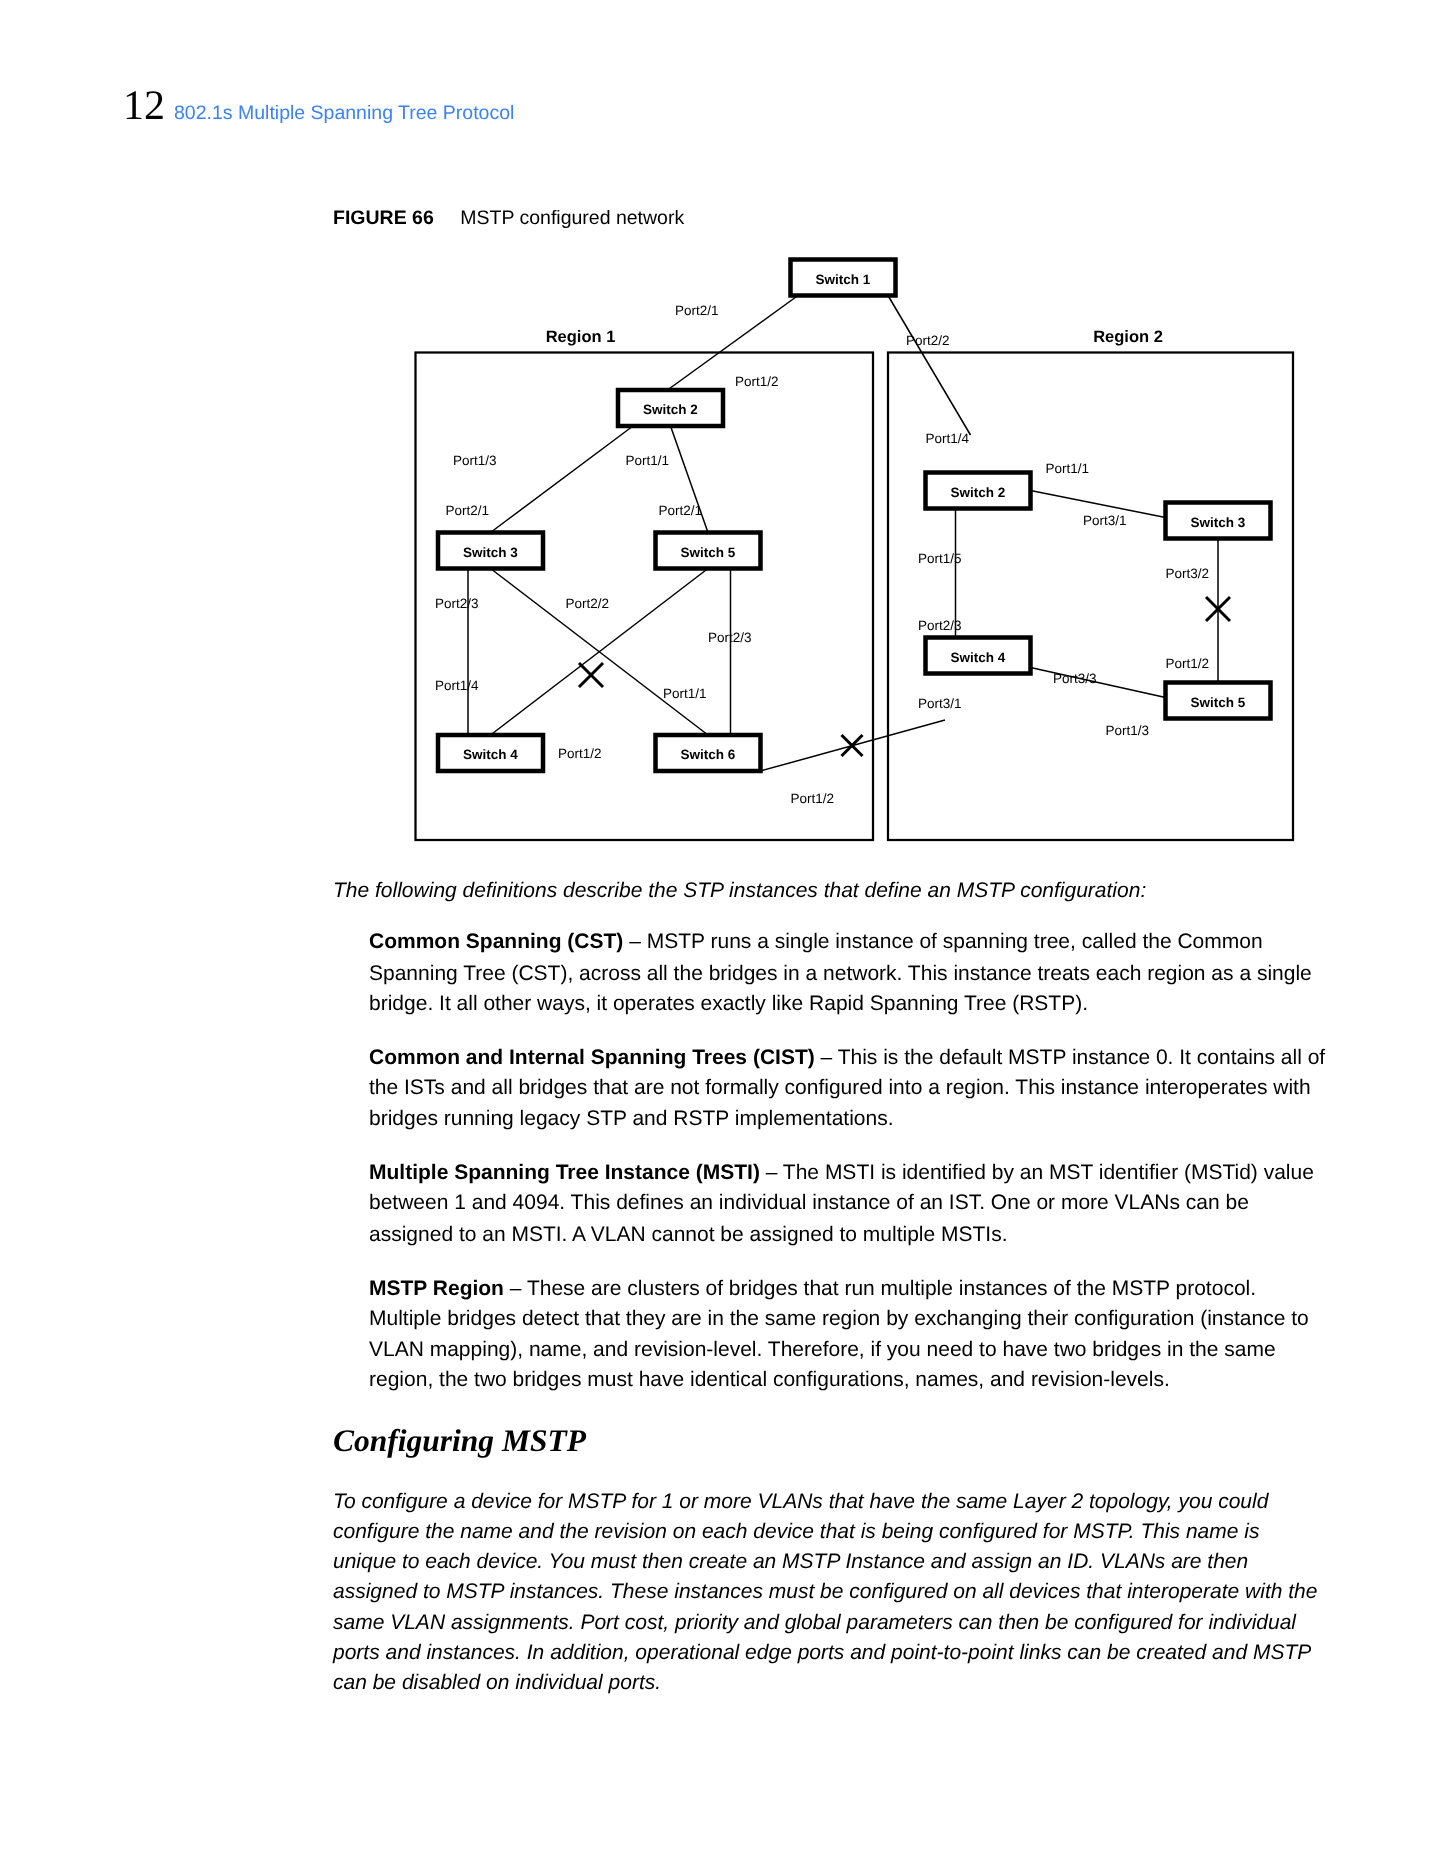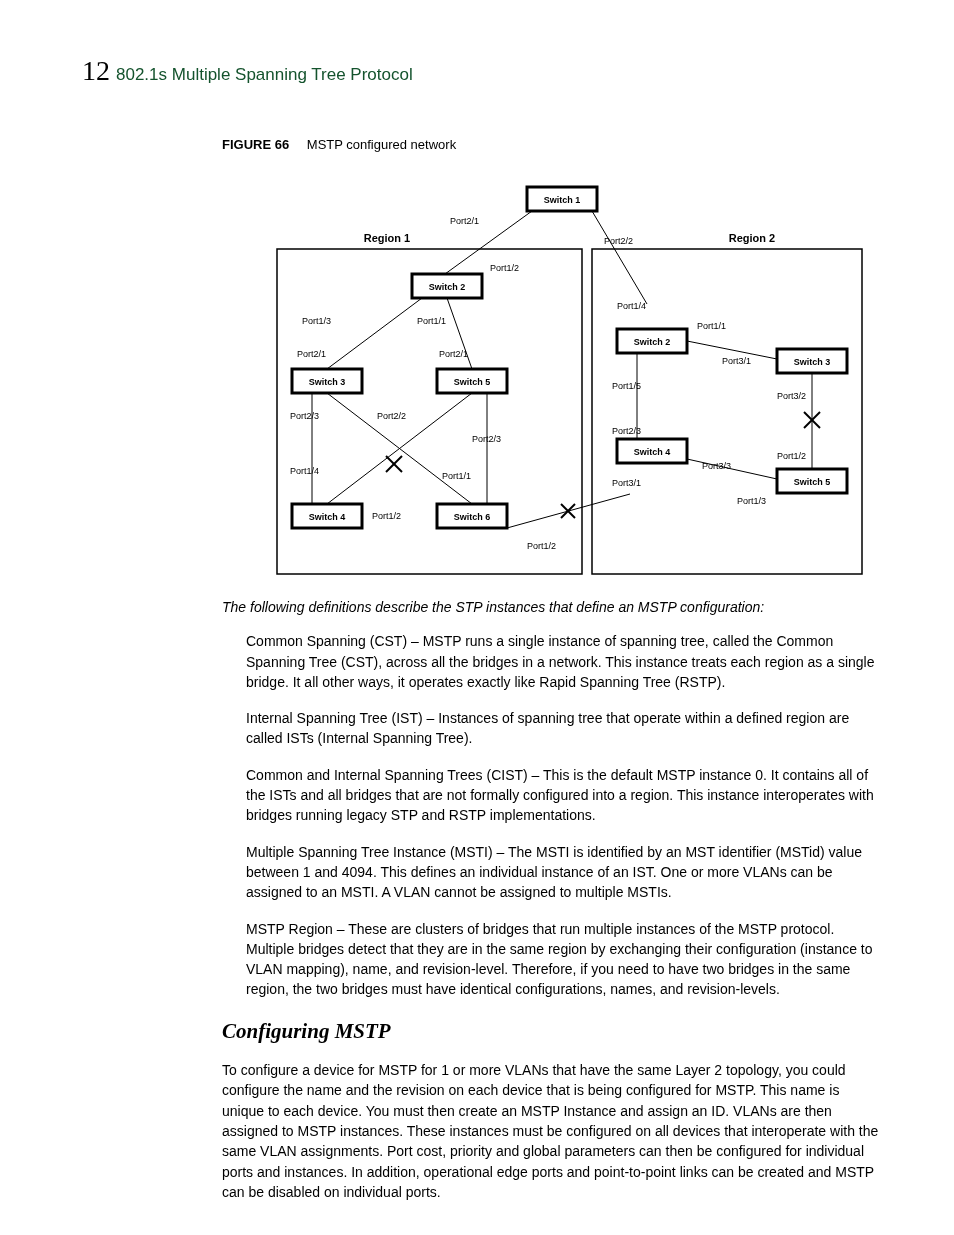--- a/index.html
+++ b/index.html
@@ -19,30 +19,30 @@
     align-items: baseline;
     gap: 6px;
     margin-bottom: 50px;
   }
   .chapter-num {
     font-size: 28px;
     font-weight: 400;
     font-family: Georgia, "Times New Roman", serif;
   }
   .running-title {
-    font-size: 17px;
-    color: #14532d;
+    font-size: 13px;
+    color: #3b82f6;
   }
   .figure-block {
     margin-left: 140px;
     margin-bottom: 14px;
   }
   .figure-caption {
     font-size: 13px;
-    margin-bottom: 22px;
+    margin-bottom: 8px;
   }
   .figure-caption .fignum {
     font-weight: 700;
     margin-right: 14px;
   }
   .diagram-wrap {
     margin-left: 50px;
   }
   svg.diagram {
     display: block;
@@ -57,31 +57,32 @@
     margin: 18px 0 14px 0;
     font-style: italic;
   }
   .def-block {
     margin-left: 24px;
   }
   .def-para {
     margin: 0 0 16px 0;
   }
   .def-term {
-    font-weight: 400;
+    font-weight: 700;
   }
   .section-head {
     font-family: Georgia, "Times New Roman", serif;
     font-style: italic;
     font-weight: 700;
     font-size: 21px;
     margin: 14px 0 14px 0;
   }
   .section-para {
     margin: 0 0 4px 0;
+    font-style: italic;
   }
   
   .sw-label { font: bold 9px Arial; }
   .port-label { font: 9px Arial; }
   .region-label { font: bold 11px Arial; }
 </style>
 </head>
 <body>
 
 <div class="page">
@@ -203,23 +204,20 @@
   </div>
 
   <div class="body-text">
     <p class="intro-para">The following definitions describe the STP instances that define an MSTP configuration:</p>
 
     <div class="def-block">
       <p class="def-para">
         <span class="def-term">Common Spanning (CST)</span><span> – MSTP runs a single instance of spanning tree, called the Common Spanning Tree (CST), across all the bridges in a network. This instance treats each region as a single bridge. It all other ways, it operates exactly like Rapid Spanning Tree (RSTP).</span>
       </p>
       <p class="def-para">
-        <span class="def-term">Internal Spanning Tree (IST)</span><span> – Instances of spanning tree that operate within a defined region are called ISTs (Internal Spanning Tree).</span>
-      </p>
-      <p class="def-para">
         <span class="def-term">Common and Internal Spanning Trees (CIST)</span><span> – This is the default MSTP instance 0. It contains all of the ISTs and all bridges that are not formally configured into a region. This instance interoperates with bridges running legacy STP and RSTP implementations.</span>
       </p>
       <p class="def-para">
         <span class="def-term">Multiple Spanning Tree Instance (MSTI)</span><span> – The MSTI is identified by an MST identifier (MSTid) value between 1 and 4094. This defines an individual instance of an IST. One or more VLANs can be assigned to an MSTI. A VLAN cannot be assigned to multiple MSTIs.</span>
       </p>
       <p class="def-para">
         <span class="def-term">MSTP Region</span><span> – These are clusters of bridges that run multiple instances of the MSTP protocol. Multiple bridges detect that they are in the same region by exchanging their configuration (instance to VLAN mapping), name, and revision-level. Therefore, if you need to have two bridges in the same region, the two bridges must have identical configurations, names, and revision-levels.</span>
       </p>
     </div>
 

